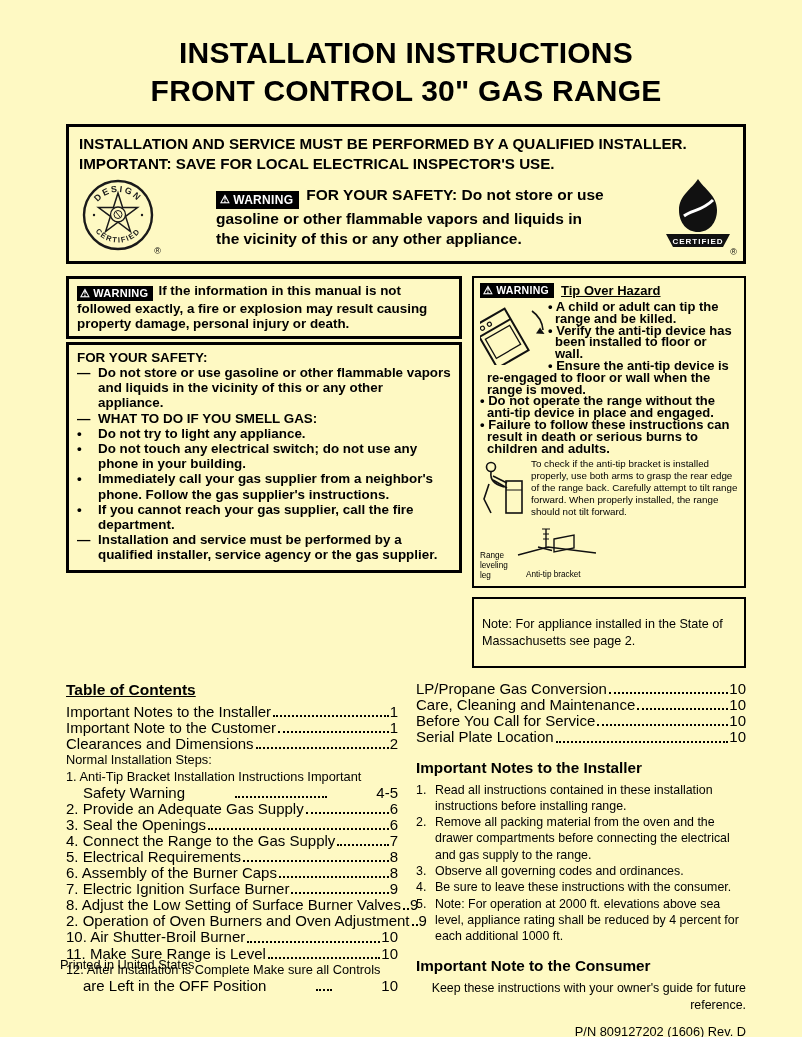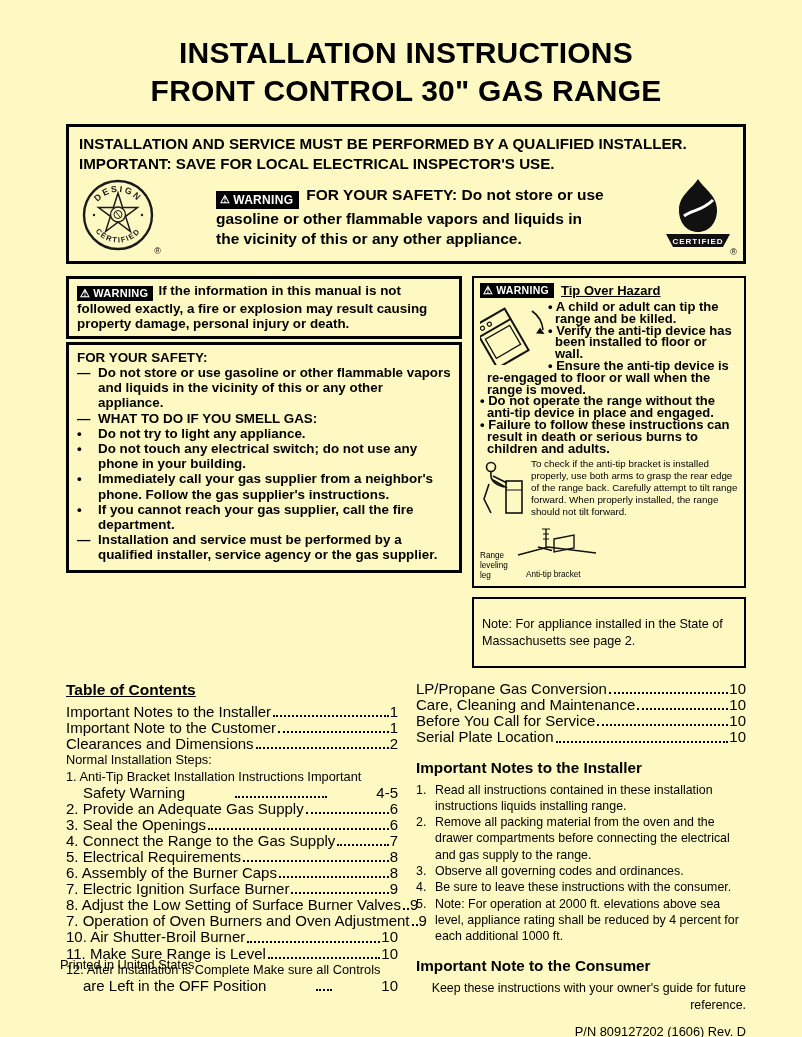--- a/index.html
+++ b/index.html
@@ -307,21 +307,21 @@
             <span class="toc-text">7.  Electric Ignition Surface Burner</span>
             <span class="toc-dots"></span>
             <span class="toc-page">9</span>
           </div>
         <div class="toc-row">
             <span class="toc-text">8.  Adjust the Low Setting of Surface Burner Valves</span>
             <span class="toc-dots"></span>
             <span class="toc-page">9</span>
           </div>
         <div class="toc-row">
-            <span class="toc-text">7.  Operation of Oven Burners and Oven Adjustment</span>
+            <span class="toc-text">2.  Operation of Oven Burners and Oven Adjustment</span>
             <span class="toc-dots"></span>
             <span class="toc-page">9</span>
           </div>
         <div class="toc-row">
             <span class="toc-text">10.  Air Shutter-Broil Burner</span>
             <span class="toc-dots"></span>
             <span class="toc-page">10</span>
           </div>
         <div class="toc-row">
             <span class="toc-text">11.  Make Sure Range is Level</span>
@@ -354,21 +354,21 @@
           </div>
         <div class="toc-row">
             <span class="toc-text">Serial Plate Location</span>
             <span class="toc-dots"></span>
             <span class="toc-page">10</span>
           </div>
 
         <div class="rc-heading">Important Notes to the Installer</div>
         <div class="note-item">
           <span class="note-num">1.</span>
-          <span class="note-text">Read all instructions contained in these installation instructions liquids installing range.</span>
+          <span class="note-text">Read all instructions contained in these installation instructions before installing range.</span>
         </div>
         <div class="note-item">
           <span class="note-num">2.</span>
           <span class="note-text">Remove all packing material from the oven and the drawer compartments before connecting the electrical and gas supply to the range.</span>
         </div>
         <div class="note-item">
           <span class="note-num">3.</span>
           <span class="note-text">Observe all governing codes and ordinances.</span>
         </div>
         <div class="note-item">

